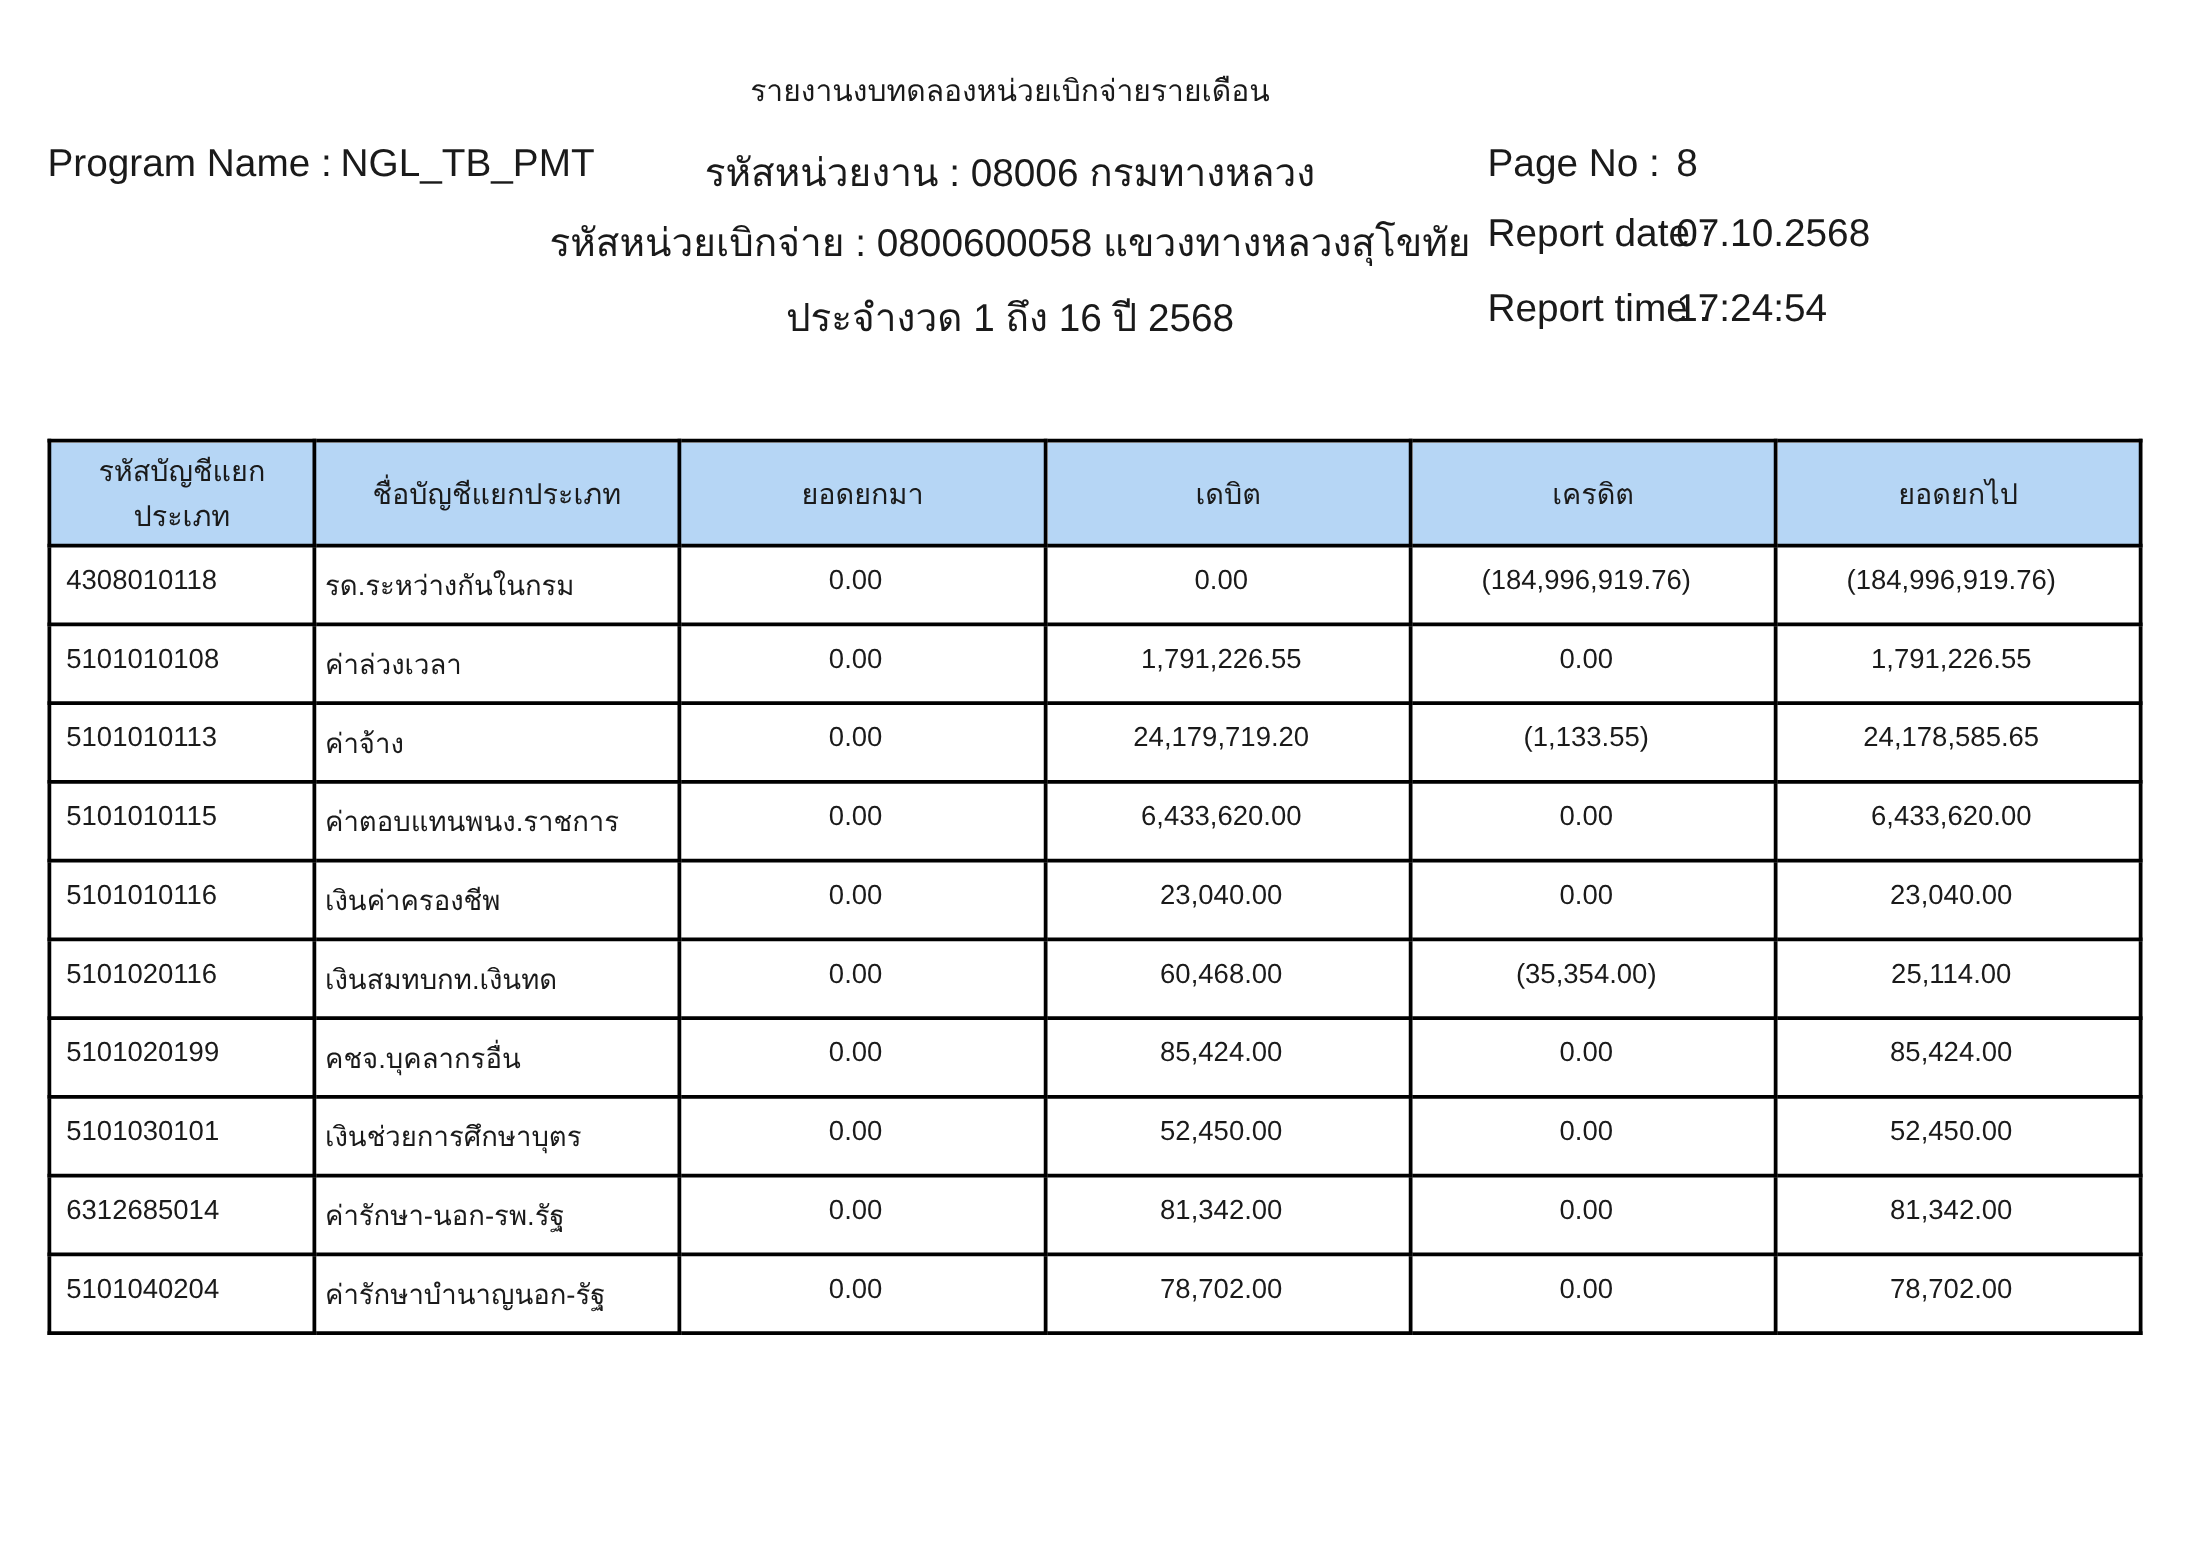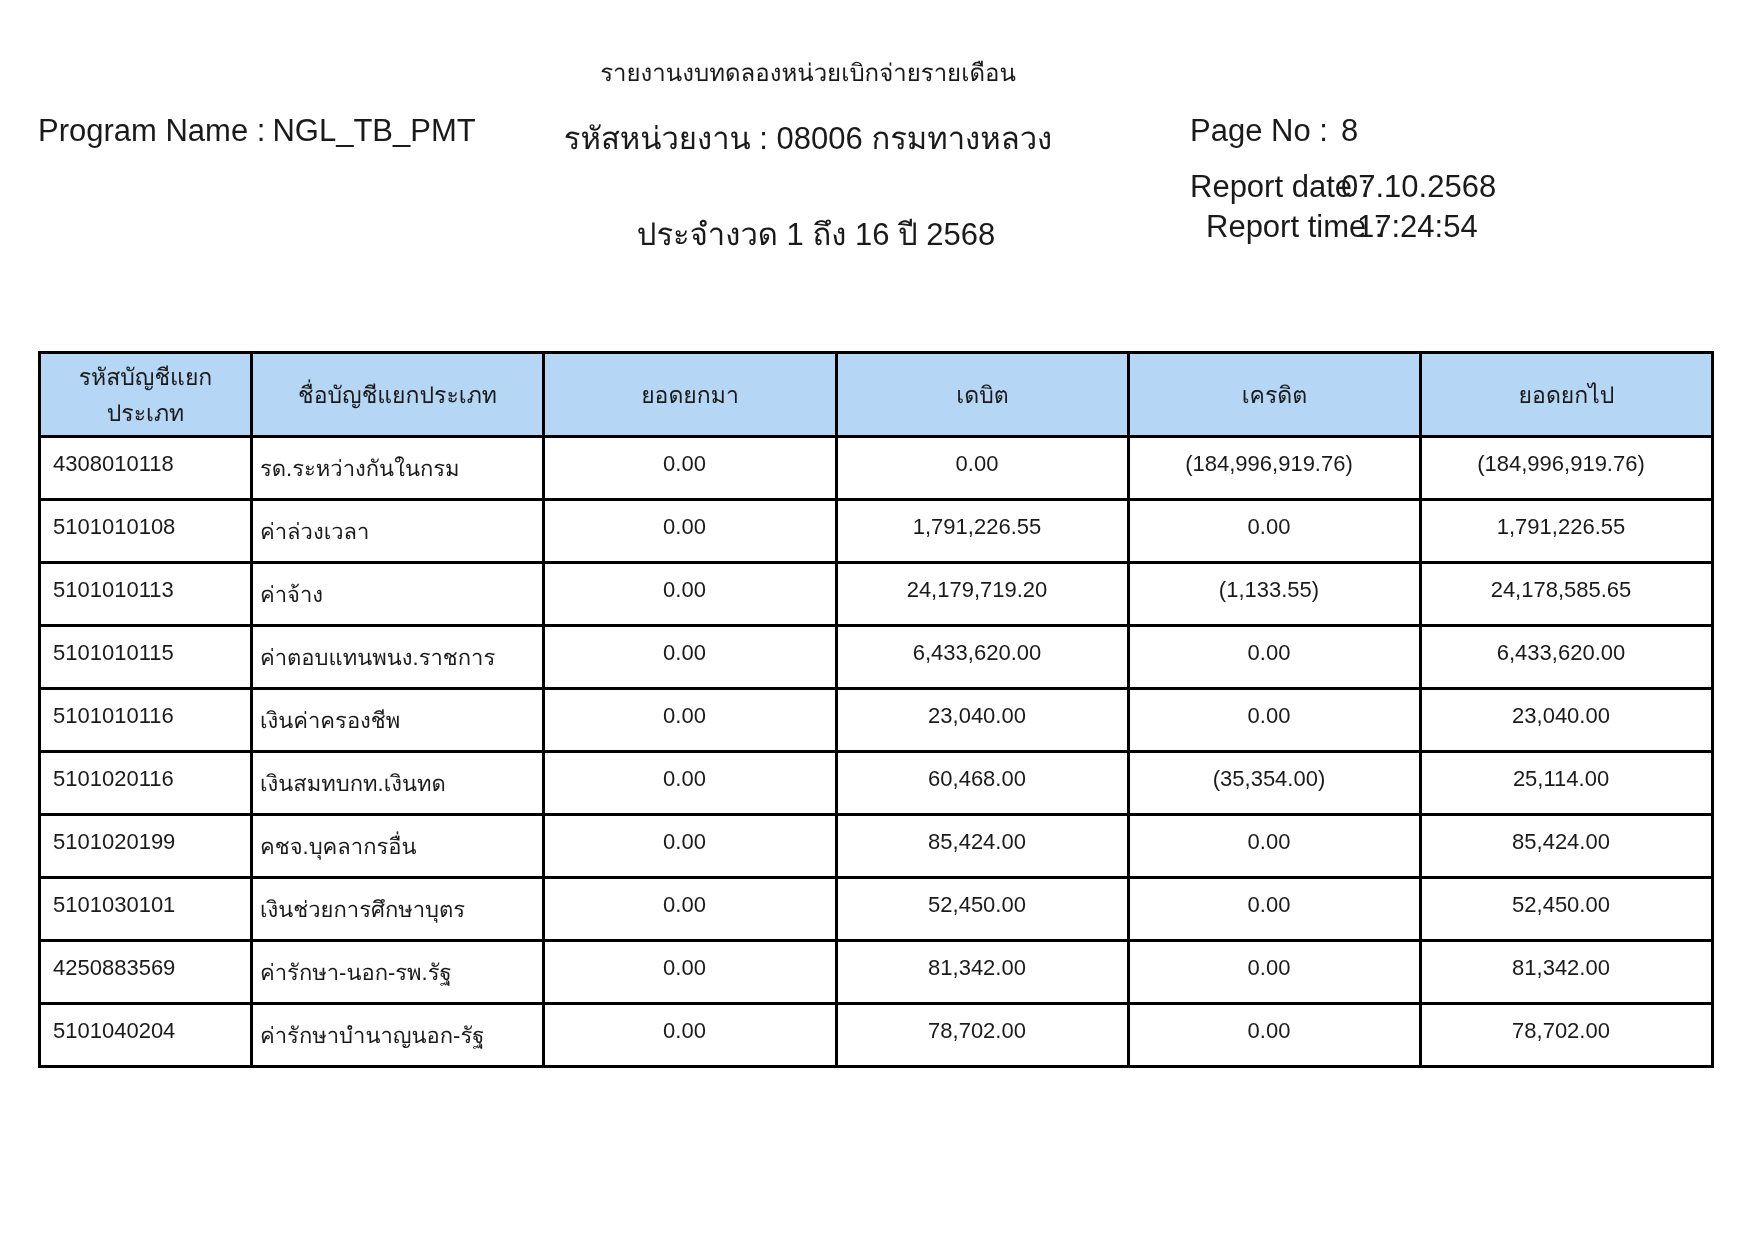--- a/index.html
+++ b/index.html
@@ -12,21 +12,21 @@
     overflow: hidden;
   }
   .page { position: relative; width: 1551px; height: 1240px; margin-top: 13px; }
 
   
   .hdr-line { position: absolute; font-size: 31px; white-space: nowrap; }
   .hdr-center { left: 0; width: 1616px; text-align: center; }
   .title-line { top: 40px; font-size: 24px; }
   .row-1 { top: 100px; }
   .row-2 { top: 156px; }
-  .row-3 { top: 196px; padding-left: 16px; }
+  .row-3 { top: 216px; }
   .hdr-left { left: 38px; }
   .hdr-right { left: 1190px; }
   .hdr-right .lbl { display: inline-block; width: 151px; }
   .lbl-gap { margin-right: 7px; }
 
   
   table.tb {
     position: absolute;
     left: 38px; top: 338px;
     width: 1673px;
@@ -57,20 +57,21 @@
   td.c-name  { text-align: left;  padding-left: 7px;  }
   td.c-num   { text-align: center; padding-right: 11px; }
 </style>
 </head>
 <body>
 
 <div class="page">
 
   <div class="hdr-line hdr-center title-line">รายงานงบทดลองหน่วยเบิกจ่ายรายเดือน</div>
   <div class="hdr-line hdr-center row-1">รหัสหน่วยงาน : 08006 กรมทางหลวง</div>
+  <div class="hdr-line hdr-center row-2">รหัสหน่วยเบิกจ่าย : 0800600058 แขวงทางหลวงสุโขทัย</div>
   <div class="hdr-line hdr-center row-3">ประจำงวด 1 ถึง 16 ปี 2568</div>
 
   <div class="hdr-line hdr-left row-1">
     <span class="lbl-gap">Program Name :</span><span>NGL_TB_PMT</span>
   </div>
 
   <div class="hdr-line hdr-right row-1">
     <span class="lbl">Page No :</span><span>8</span>
   </div>
   <div class="hdr-line hdr-right row-2">
@@ -158,21 +159,21 @@
       </tr>
       <tr>
         <td class="c-code">5101030101</td>
         <td class="c-name">เงินช่วยการศึกษาบุตร</td>
         <td class="c-num">0.00</td>
         <td class="c-num">52,450.00</td>
         <td class="c-num">0.00</td>
         <td class="c-num">52,450.00</td>
       </tr>
       <tr>
-        <td class="c-code">4250883569</td>
+        <td class="c-code">6312685014</td>
         <td class="c-name">ค่ารักษา-นอก-รพ.รัฐ</td>
         <td class="c-num">0.00</td>
         <td class="c-num">81,342.00</td>
         <td class="c-num">0.00</td>
         <td class="c-num">81,342.00</td>
       </tr>
       <tr>
         <td class="c-code">5101040204</td>
         <td class="c-name">ค่ารักษาบำนาญนอก-รัฐ</td>
         <td class="c-num">0.00</td>

